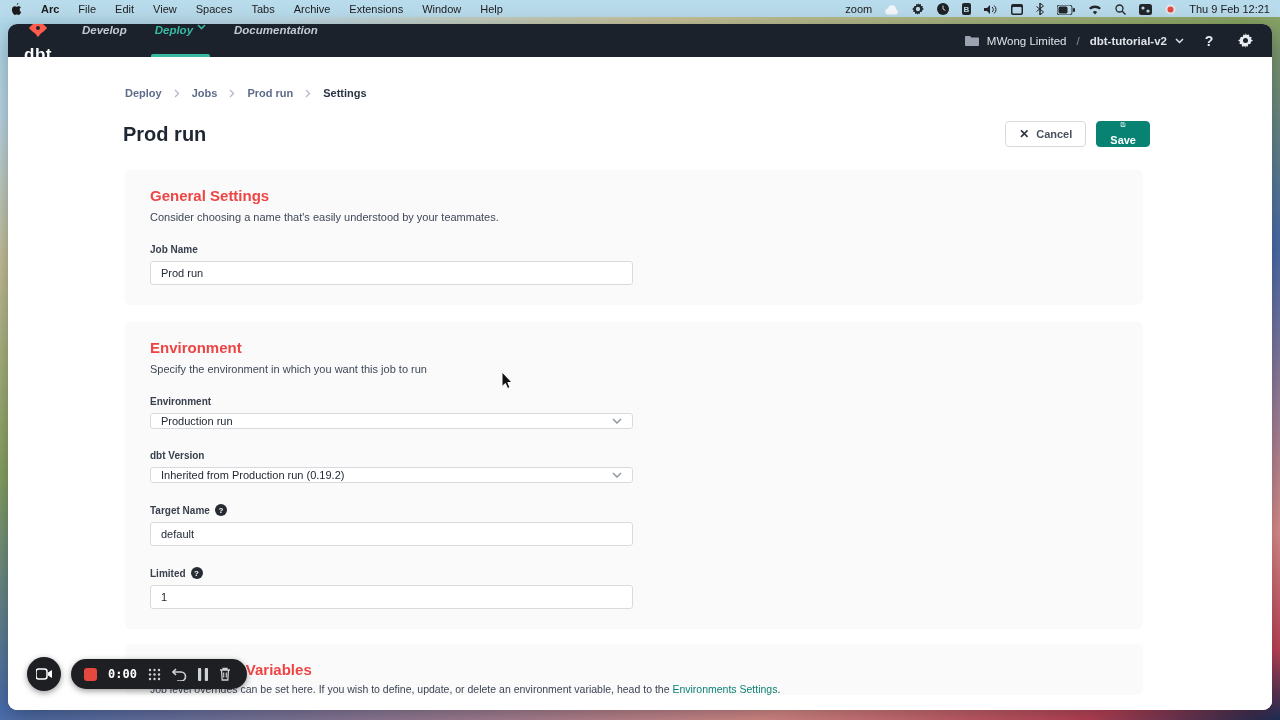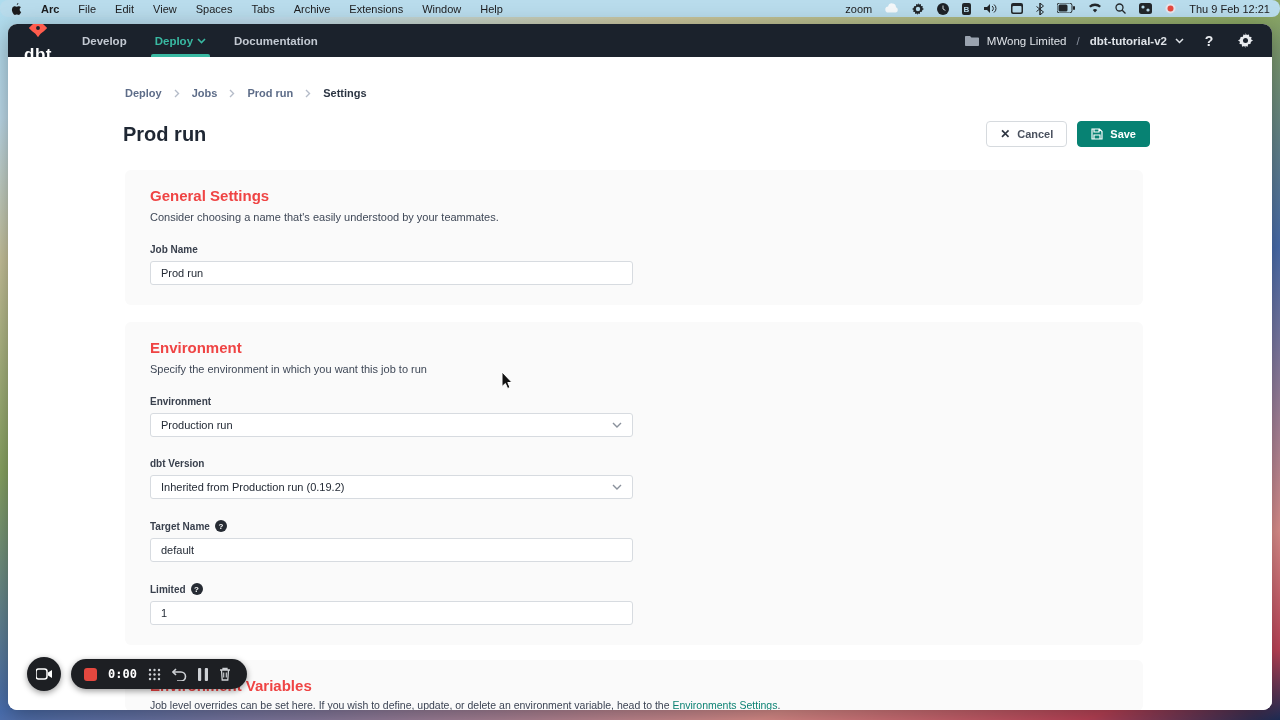--- a/index.html
+++ b/index.html
@@ -4,39 +4,39 @@
 <style>
   * { margin:0; padding:0; box-sizing:border-box; }
   html,body { width:1280px; height:720px; overflow:hidden;
     font-family:"Liberation Sans", sans-serif; }
   body { position:relative;
     background:linear-gradient(160deg,#aedcee 0%,#bfdcec 10%,#c9c49c 22%,#8aa663 40%,#4a6fb0 60%,#e2928f 84%,#c2455a 94%,#1d2c55 100%); }
 
   
   .menubar { position:absolute; top:0; left:0; width:1280px; height:17px;
     background:#b9dcec; display:flex; align-items:center; padding:0 10px;
-    font-size:11px; color:#1c1c1e;border-radius:8px; }
+    font-size:11px; color:#1c1c1e; }
   .menubar .left { display:flex; align-items:center; gap:19px; }
   .menubar .left .app { font-weight:bold; }
-  .menubar .right { margin-left:auto; display:flex; align-items:flex-start; gap:13px; }
+  .menubar .right { margin-left:auto; display:flex; align-items:flex-end; gap:13px; }
   .menubar svg { display:block; }
   .mb-item { cursor:default; }
 
   
   .window { position:absolute; left:8px; top:24px; width:1264px; height:686px;
     border-radius:9px; overflow:hidden; background:#ffffff;
     box-shadow:0 6px 24px rgba(0,0,0,.35); }
 
   
   .navbar { height:33px; background:#1b222c; display:flex; align-items:center;
     padding:0 16px; position:relative; }
   .brand { display:flex; align-items:center; gap:6px; margin-right:30px;flex-direction:column; }
   .brand-name { color:#fff; font-weight:bold; font-size:17px; letter-spacing:.5px; }
   .nav-item { color:#c3c9d2; font-size:11.5px; font-weight:bold; margin-right:28px;
-    height:33px; display:flex; align-items:center; gap:4px; cursor:pointer; position:relative; }
+    height:33px; display:flex; align-items:flex-start; gap:4px; cursor:pointer; position:relative;font-style:italic; }
   .nav-item.active { color:#39b9a2; }
   .nav-item.active::after { content:""; position:absolute; left:-4px; right:-4px;
     bottom:0; height:3px; background:#39b9a2; border-radius:2px 2px 0 0; }
   .nav-right { margin-left:auto; display:flex; align-items:center; gap:8px;
     color:#dfe3e8; font-size:11.5px; }
   .nav-right .proj { font-weight:bold; }
   .nav-right .sep { color:#8b93a0; margin:0 2px; }
   .nav-icon-btn { width:22px; height:22px; display:flex; align-items:center;
     justify-content:center; color:#e8ebef; font-size:14px; font-weight:bold;
     cursor:pointer; margin-left:6px; }
@@ -49,39 +49,39 @@
   .breadcrumb .crumb.current { color:#2b3442; }
   .breadcrumb svg { opacity:.45; }
 
   .page-header { margin:22px 122px 0 115px; display:flex; align-items:center; }
   .page-title { font-size:20px; font-weight:bold; color:#1f2733; }
   .header-actions { margin-left:auto; display:flex; gap:10px; }
   .btn { height:26px; border-radius:4px; display:flex; align-items:center; gap:7px;
     padding:0 13px; font-size:11px; font-weight:bold; cursor:pointer; }
   .btn-cancel { background:#fff; border:1px solid #d6dade; color:#4a515e; }
   .btn-cancel .x { font-size:12px; color:#2f3642; }
-  .btn-save { background:#078273; border:1px solid #078273; color:#fff; }
+  .btn-save { background:#078273; border:1px solid #078273; color:#fff;flex-direction:column; }
 
   .card { margin-left:117px; width:1018px; background:#fafafa; border-radius:6px;
     padding:17px 25px 20px 25px; }
   .card-1 { margin-top:23px; }
   .card-2 { margin-top:17px; }
   .card-3 { margin-top:15px; padding-bottom:0; }
   .sec-title { font-size:15px; font-weight:bold; color:#ef4444; }
   .sec-sub { margin-top:7px; font-size:11px; color:#3f4857; }
   .field { margin-top:21px; }
   .field-label { font-size:10px; font-weight:bold; color:#39404d;
     display:flex; align-items:center; gap:5px; }
   .qicon { width:12px; height:12px; border-radius:50%; background:#262b33;
     color:#fff; font-size:8px; font-weight:bold; display:inline-flex;
     align-items:center; justify-content:center; cursor:pointer; }
   .tinput { margin-top:6px; width:483px; height:24px; border:1px solid #d7dbe0;
     border-radius:3px; background:#fff; font-size:11px; color:#232a35;
     padding:0 10px; font-family:"Liberation Sans", sans-serif; display:block; }
-  .tselect { margin-top:6px; width:483px; height:24px; border:1px solid #d7dbe0;
+  .tselect { margin-top:6px; width:483px; height:16px; border:1px solid #d7dbe0;
     border-radius:3px; background:#fff; font-size:11px; color:#232a35;
     padding:0 10px; display:flex; align-items:center; cursor:pointer; }
   .tselect .chev { margin-left:auto; color:#8a919c; display:flex; }
 
   .env-desc { margin-top:5px; font-size:10.5px; color:#3c4454; }
   .env-desc a { color:#0e8374; cursor:pointer; }
 
   
   .rec-cam { position:absolute; left:27px; top:657px; width:34px; height:34px;
     border-radius:50%; background:#1d1f23; display:flex; align-items:center;

